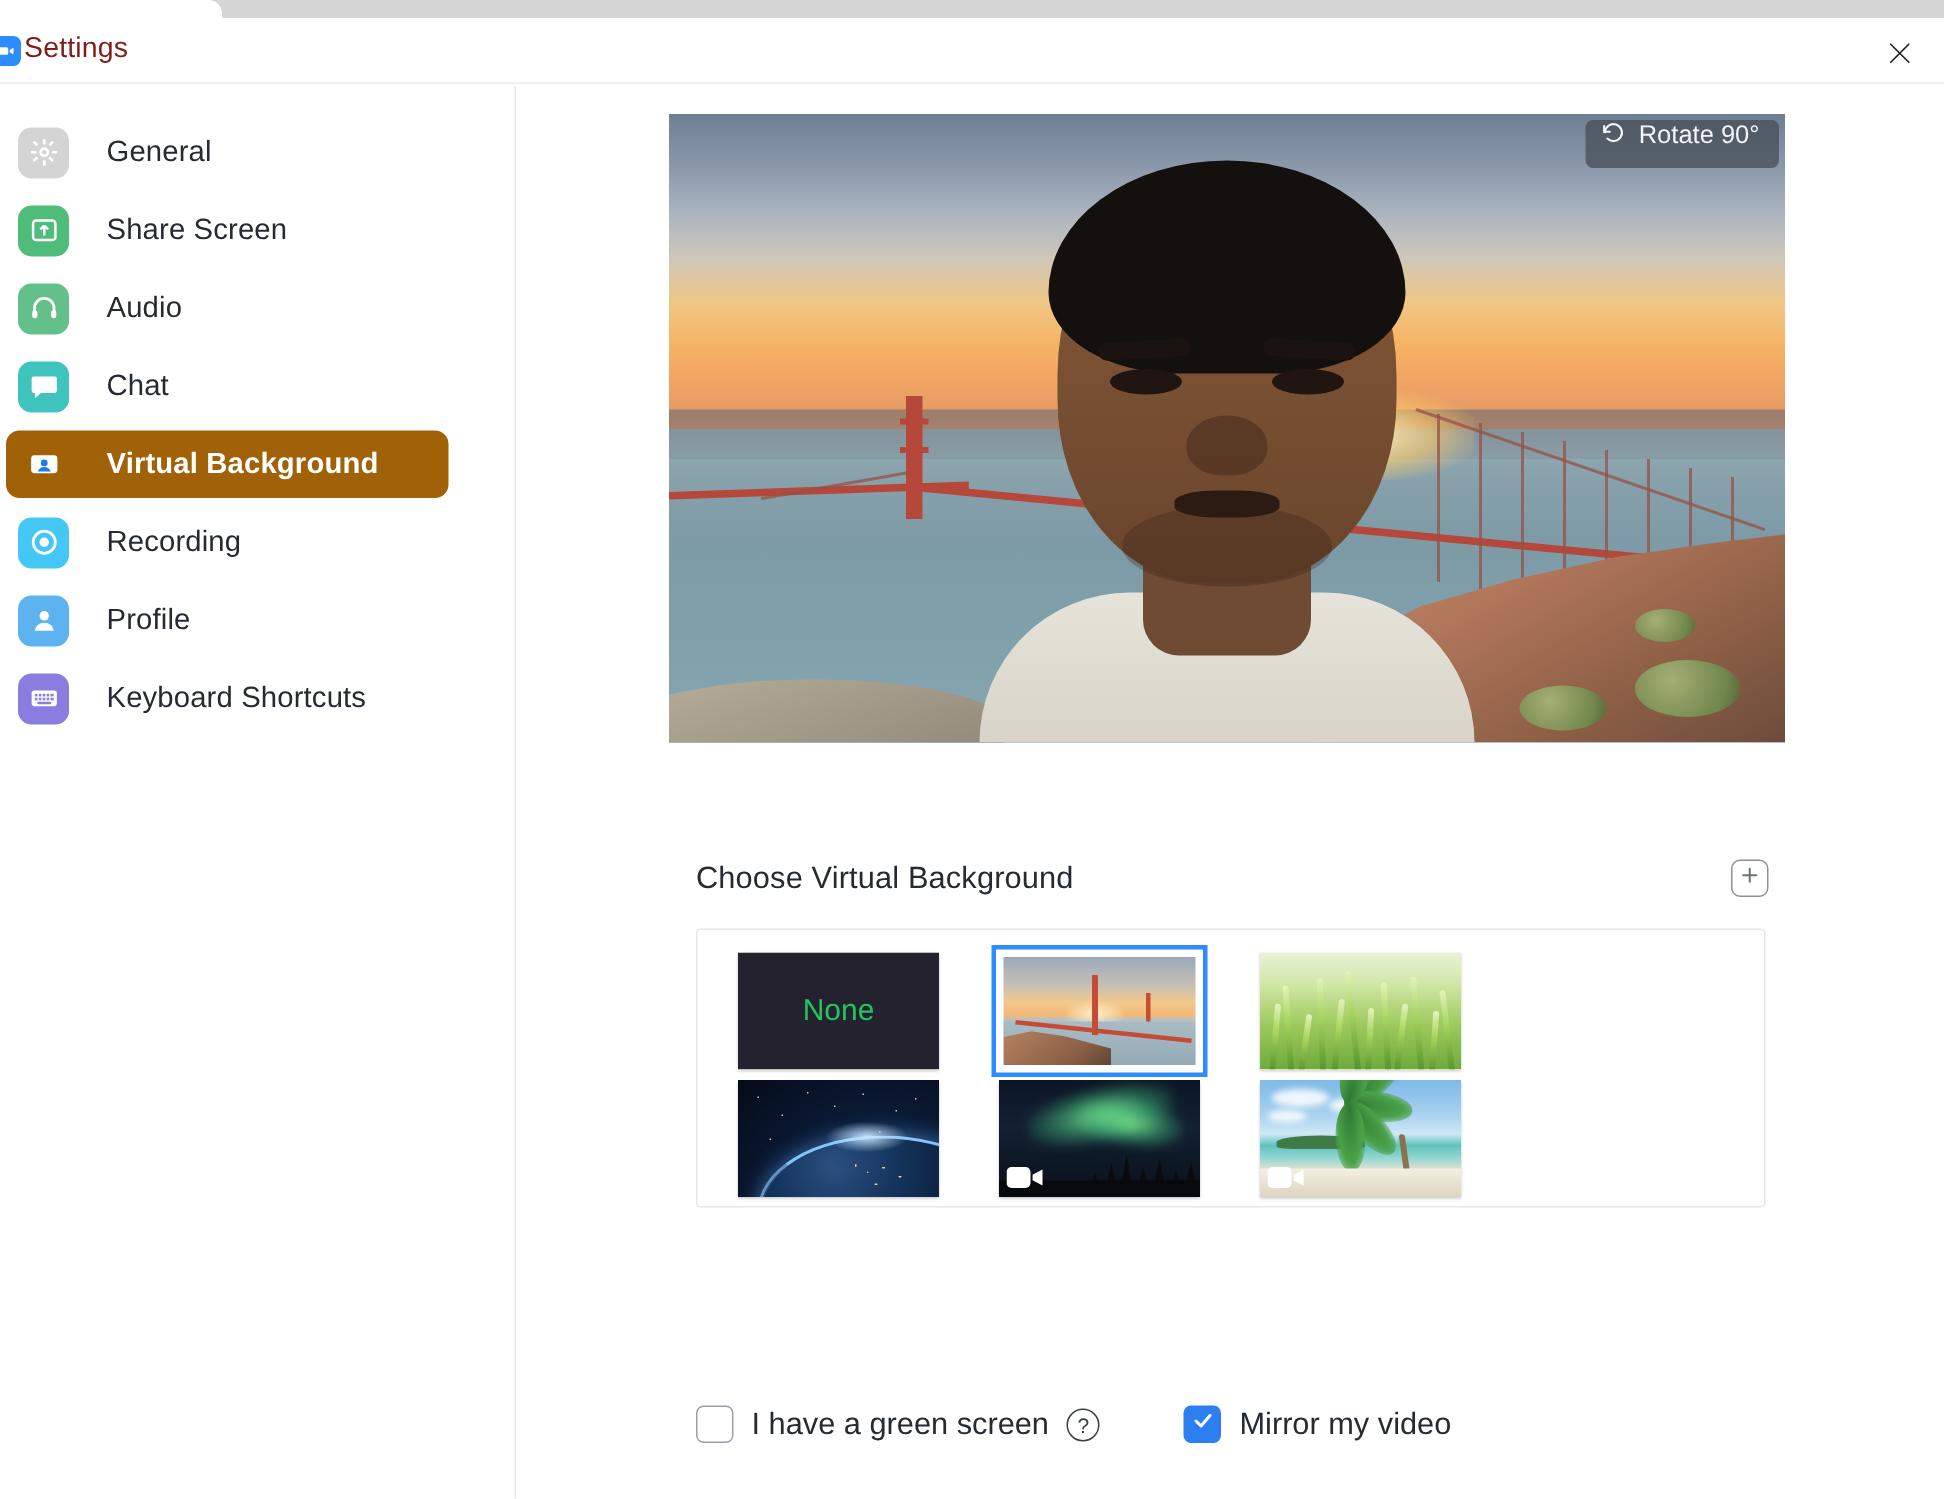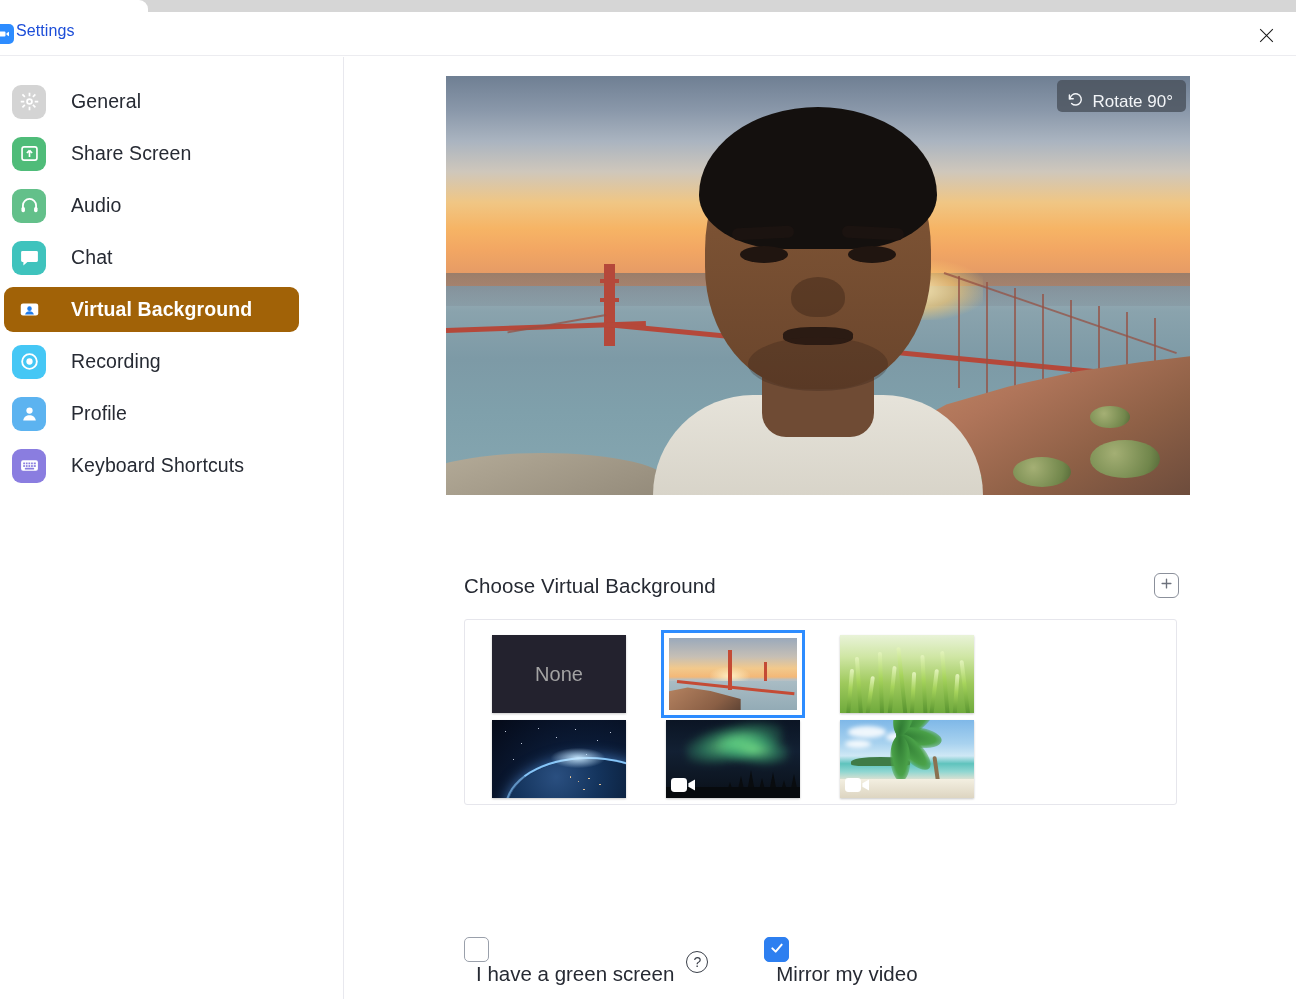--- a/index.html
+++ b/index.html
@@ -29,21 +29,21 @@
   }
   #app-badge {
     position: absolute; left: -6px; top: 12px;
     width: 20px; height: 20px; border-radius: 5px;
     background: #2D8CFF;
     display: flex; align-items: center; justify-content: center;
   }
   #app-badge svg { width: 12px; height: 12px; }
   #title-text {
     position: absolute; left: 16px; top: 10px;
-    font-size: 16px; color: #1d4ed8; letter-spacing: .1px;
+    font-size: 19px; color: #7f1d1d; letter-spacing: .1px;
   }
   #close-btn {
     position: absolute; right: 8px; top: 6px;
     width: 44px; height: 34px;
     display: flex; align-items: center; justify-content: center;
     cursor: pointer;
   }
   #close-btn svg { width: 19px; height: 19px; }
 
   
@@ -190,21 +190,21 @@
     width: 140px; height: 54px;
     background: rgba(45,30,20,.28); border-radius: 50%;
   }
 
   
   #rotate-btn {
     position: absolute; right: 4px; top: 4px;
     height: 32px; padding: 0 13px 0 10px;
     background: rgba(72,80,90,.78);
     border-radius: 5px;
-    display: flex; align-items: flex-end; gap: 8px;
+    display: flex; align-items: flex-start; gap: 8px;
     cursor: pointer;
   }
   #rotate-btn svg { width: 17px; height: 17px; }
   #rotate-label { color: #f2f4f7; font-size: 17px; }
 
   
   #choose-row {
     position: absolute; left: 119px; top: 516px; width: 715px;
     display: flex; align-items: center; justify-content: space-between;
   }
@@ -248,21 +248,21 @@
     box-shadow: none;
   }
   .thumb-inner { position: absolute; inset: 0; overflow: hidden; }
   .thumb.selected .thumb-inner { inset: 5px; }
 
   
   .t-none {
     background: #23222e;
     display: flex; align-items: center; justify-content: center;
   }
-  .t-none span { color: #a3a3a3; font-size: 20px; }
+  .t-none span { color: #22c55e; font-size: 20px; }
 
   
   .t-bridge { background: linear-gradient(to bottom, #9aa9bb 0%, #c6bfb5 26%, #f2c98c 42%, #f3b878 54%, #b8c0c3 58%, #a8b6bd 100%); }
   .tb-sun { position: absolute; left: 32%; top: 40%; width: 40px; height: 18px;
     background: radial-gradient(ellipse, rgba(255,242,200,.95), rgba(255,200,110,0) 75%); }
   .tb-deck { position: absolute; left: 6%; top: 58%; width: 92%; height: 3px;
     background: #c44b35; transform: rotate(6deg); transform-origin: left; }
   .tb-tower { position: absolute; width: 4px; background: #c44b35; }
   .tb-water { position: absolute; left: 0; bottom: 0; width: 100%; height: 40%;
     background: linear-gradient(to bottom, #a9bcc4, #93abb6); }
@@ -342,21 +342,21 @@
     position: absolute; left: 5px; bottom: 5px;
     width: 25px; height: 16px; z-index: 3;
   }
   .vid-badge svg { width: 25px; height: 16px; display: block; }
 
   
   #options-row {
     position: absolute; left: 119px; top: 880px;
     display: flex; align-items: center; gap: 0;
   }
-  .opt { display: flex; align-items: flex-start; cursor: pointer; flex-direction: column; }
+  .opt { display: flex; align-items: center; cursor: pointer; }
   .cb {
     width: 25px; height: 25px; border-radius: 5px;
     border: 1.6px solid #9aa0ab; background: #ffffff;
     display: flex; align-items: center; justify-content: center;
     flex: 0 0 25px;
   }
   .cb.checked { background: #2D7FF0; border-color: #2D7FF0; }
   .cb svg { width: 16px; height: 16px; }
   .opt-label { margin-left: 12px; font-size: 20.5px; color: #262a33; white-space: nowrap; }
   #help-icon {

